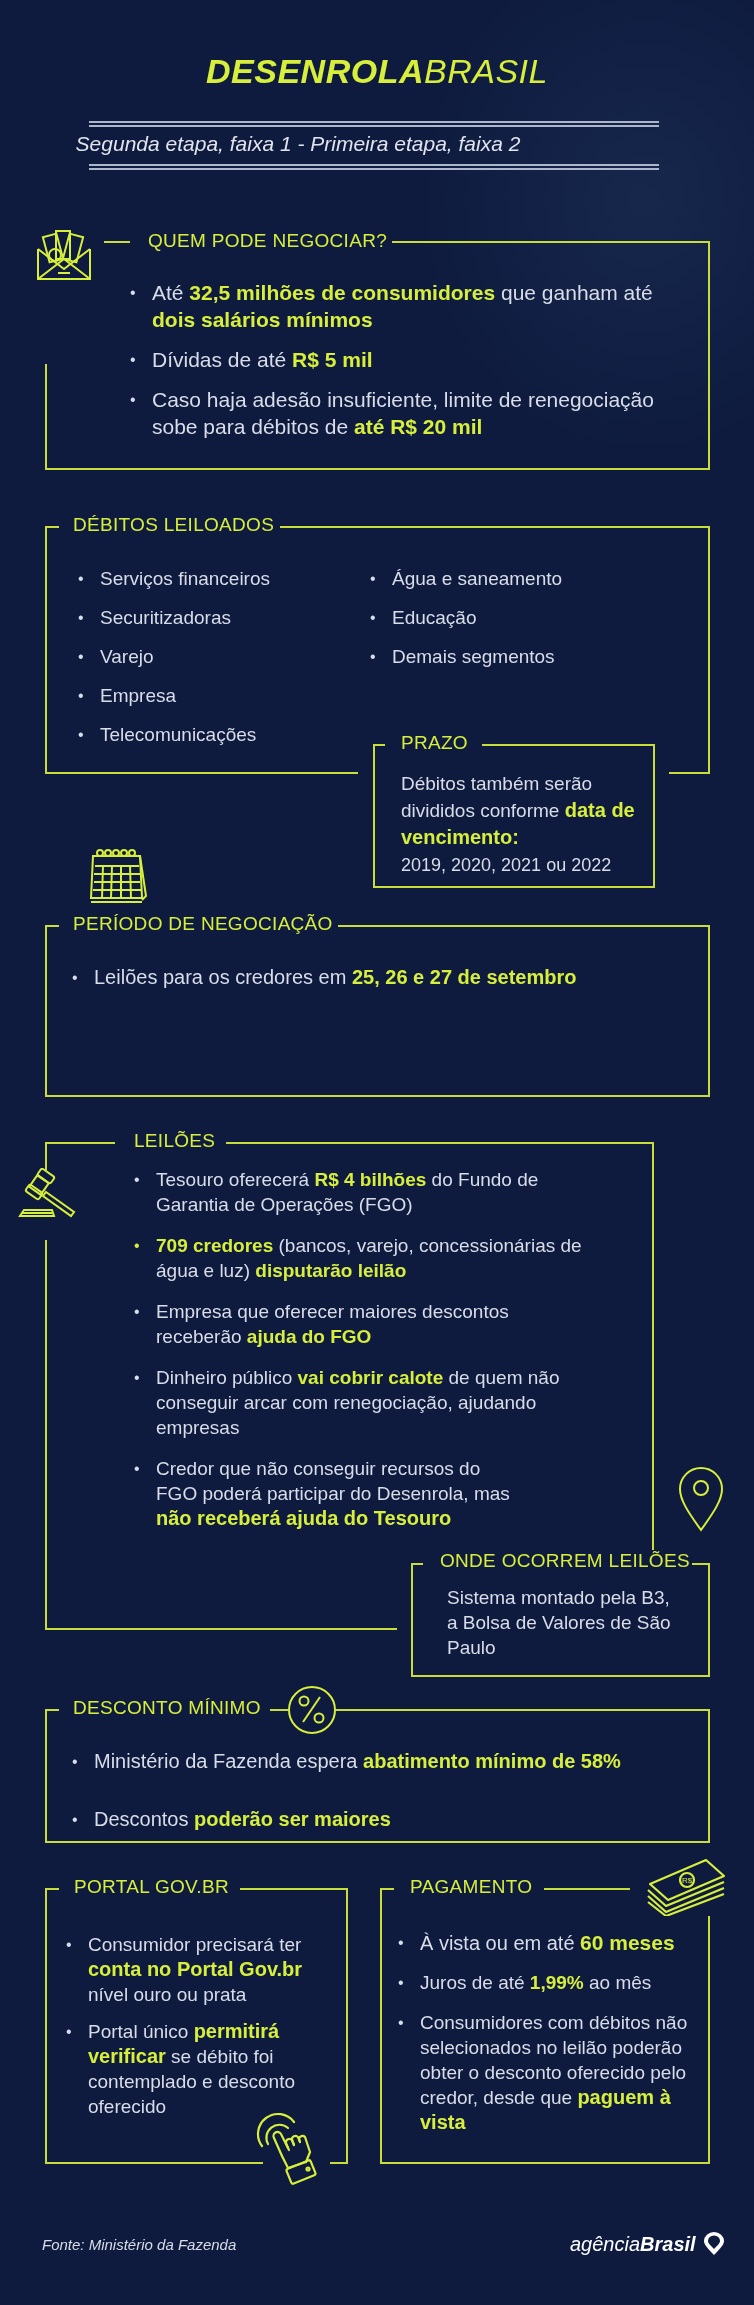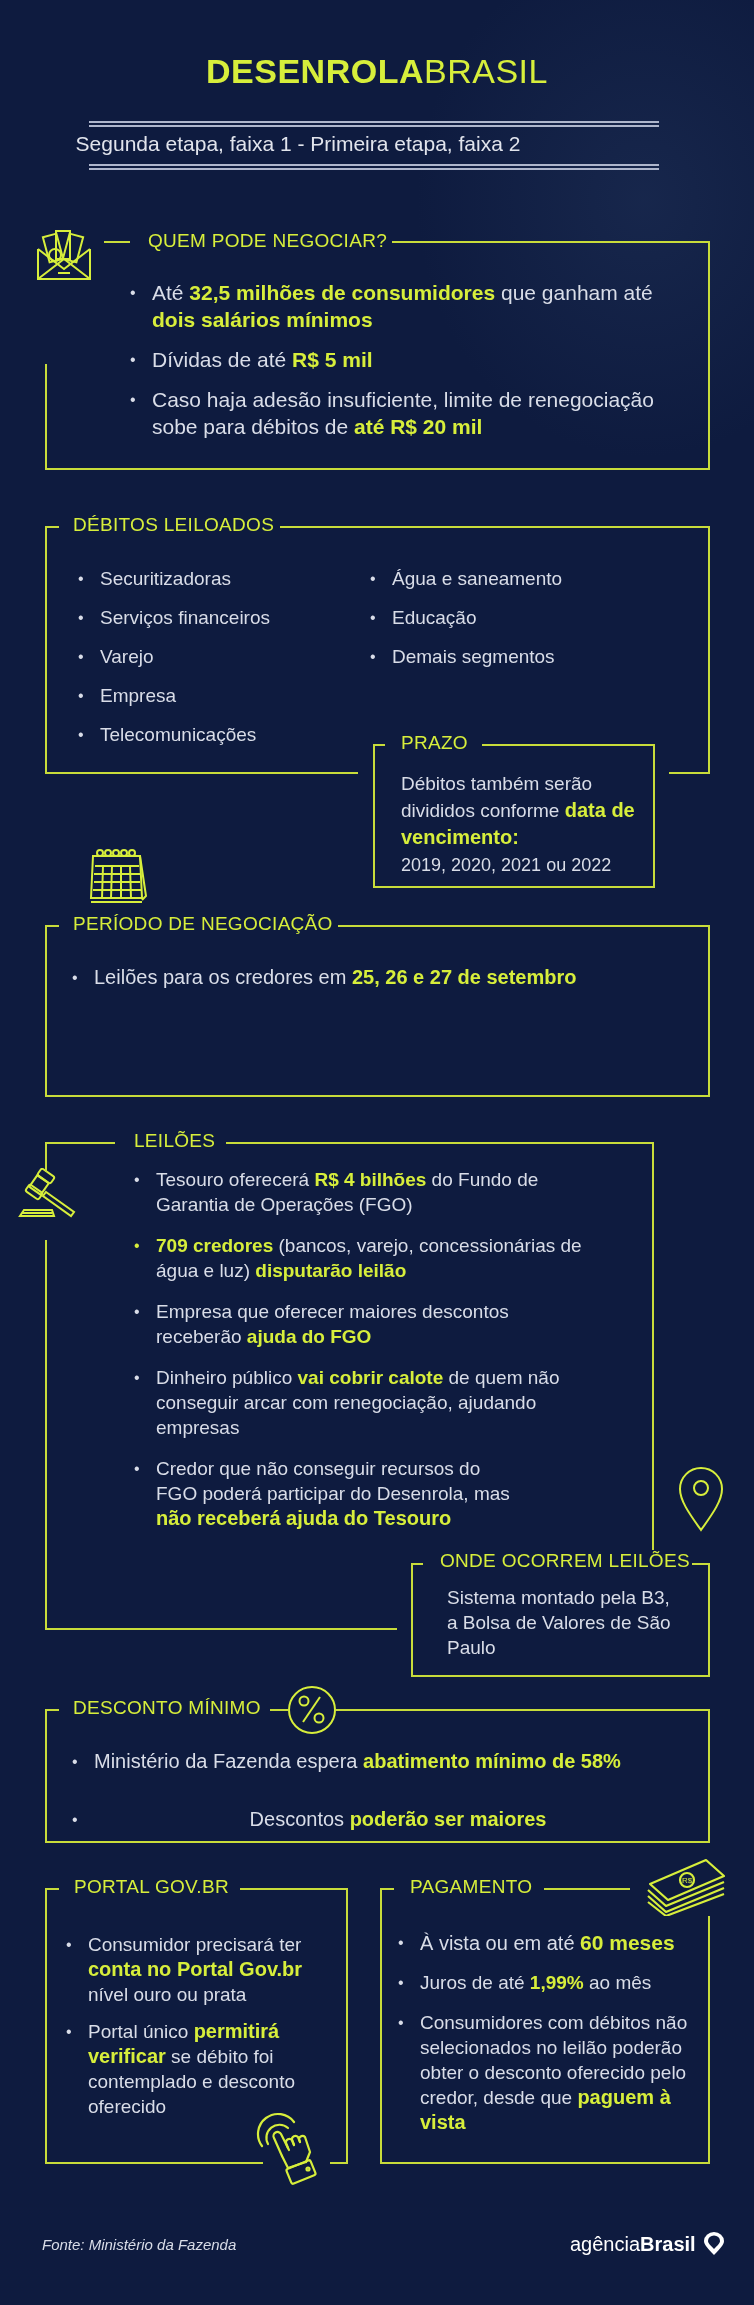--- a/index.html
+++ b/index.html
@@ -1,20 +1,20 @@
 <!DOCTYPE html>
 <html><head>
 <meta charset="utf-8">
 <style>
   * { margin: 0; padding: 0; box-sizing: border-box; }
   html, body { width: 754px; height: 2305px; background: #0e1b3f; overflow: hidden; }
   body { position: relative; font-family: "Liberation Sans", "DejaVu Sans", sans-serif; color: #d9dde8; }
   .bg-glow { position: absolute; right: -120px; top: -60px; width: 460px; height: 520px;
     background: radial-gradient(ellipse at center, rgba(40,60,100,0.35) 0%, rgba(14,27,63,0) 70%); }
-  .abs { position: absolute; }
+  .abs { position: absolute; font-style: italic; }
   .b { font-weight: bold; color: #d7ee3b; }
   .title { left: 0; width: 754px; top: 52px; text-align: center; font-size: 34px; letter-spacing: 0.5px; }
   .title .strong { font-weight: bold; color: #d7ee3b; }
   .title .light { font-weight: normal; color: #d7ee3b; }
   .dline { height: 6px; border-top: 2px solid #aeb6cc; border-bottom: 2px solid #aeb6cc; }
   .subtitle { left: 0; width: 596px; top: 132px; text-align: center; font-size: 21px; color: #e1e4ec; }
   
   .line { position: absolute; background: #c8dc3a; }
   .h { height: 2px; }
   .v { width: 2px; }
@@ -64,22 +64,22 @@
 </ul>
 
 <div class="line v" style="left:45px; top:526px; height:248px;"></div>
 <div class="line h" style="left:45px; top:526px; width:14px;"></div>
 <div class="sec-title" style="left:73px; top:514px;">DÉBITOS LEILOADOS</div>
 <div class="line h" style="left:280px; top:526px; width:430px;"></div>
 <div class="line v" style="left:708px; top:526px; height:248px;"></div>
 <div class="line h" style="left:45px; top:772px; width:313px;"></div>
 <div class="line h" style="left:669px; top:772px; width:41px;"></div>
 <ul class="list" style="left:78px; top:566px; width:280px;">
+  <li style="font-size:19px; margin-bottom:13px;">Serviços financeiros</li>
   <li style="font-size:19px; margin-bottom:13px;">Securitizadoras</li>
-  <li style="font-size:19px; margin-bottom:13px;">Serviços financeiros</li>
   <li style="font-size:19px; margin-bottom:13px;">Varejo</li>
   <li style="font-size:19px; margin-bottom:13px;">Empresa</li>
   <li style="font-size:19px;">Telecomunicações</li>
 </ul>
 <ul class="list" style="left:370px; top:566px; width:320px;">
   <li style="font-size:19px; margin-bottom:13px;">Água e saneamento</li>
   <li style="font-size:19px; margin-bottom:13px;">Educação</li>
   <li style="font-size:19px;">Demais segmentos</li>
 </ul>
 
@@ -171,21 +171,21 @@
     <circle cx="17" cy="16" r="4.5"></circle>
     <circle cx="32" cy="33" r="4.5"></circle>
     <line x1="33" y1="12" x2="16" y2="37"></line>
   </g>
 </svg>
 <div class="line h" style="left:336px; top:1709px; width:374px;"></div>
 <div class="line v" style="left:708px; top:1709px; height:134px;"></div>
 <div class="line h" style="left:45px; top:1841px; width:665px;"></div>
 <ul class="list" style="left:72px; top:1748px; width:630px;">
   <li style="font-size:20px; line-height:27px; margin-bottom:31px;"><span>Ministério da Fazenda espera </span><span class="b">abatimento mínimo de 58%</span></li>
-  <li style="font-size:20px; line-height:27px;text-align:center;"><span>Descontos </span><span class="b">poderão ser maiores</span></li>
+  <li style="font-size:20px; line-height:27px;"><span>Descontos </span><span class="b">poderão ser maiores</span></li>
 </ul>
 
 <div class="line h" style="left:45px; top:1888px; width:14px;"></div>
 <div class="line v" style="left:45px; top:1888px; height:276px;"></div>
 <div class="sec-title" style="left:74px; top:1876px;">PORTAL GOV.BR</div>
 <div class="line h" style="left:240px; top:1888px; width:108px;"></div>
 <div class="line v" style="left:346px; top:1888px; height:276px;"></div>
 <div class="line h" style="left:45px; top:2162px; width:218px;"></div>
 <div class="line h" style="left:330px; top:2162px; width:18px;"></div>
 <ul class="list" style="left:66px; top:1932px; width:276px;">

